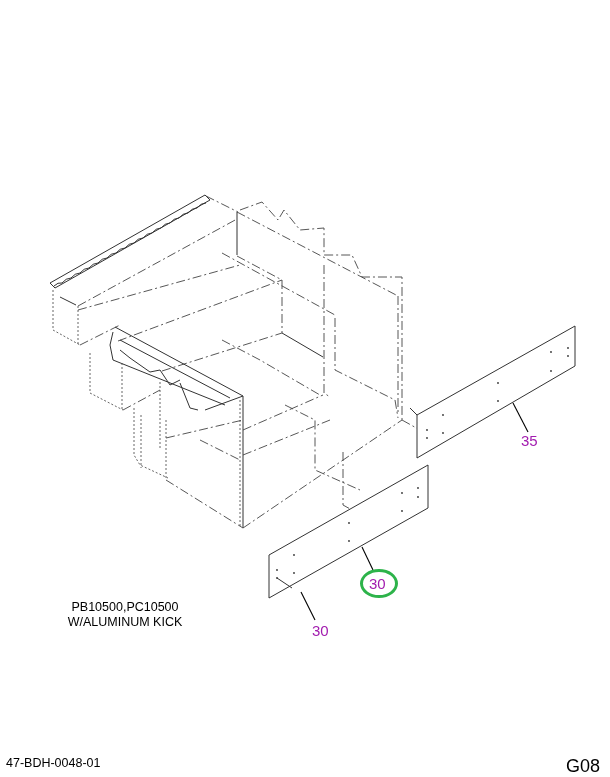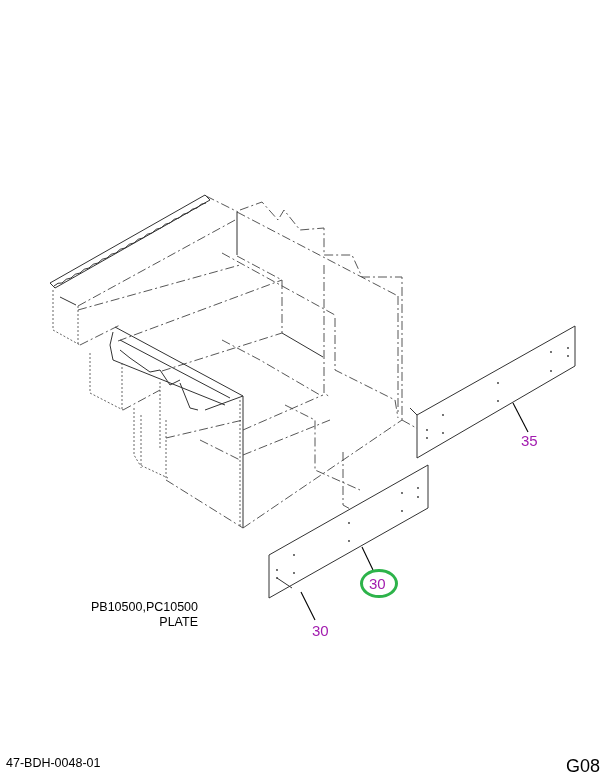--- a/index.html
+++ b/index.html
@@ -5,21 +5,21 @@
     html, body { margin: 0; padding: 0; background: #ffffff; }
     body { width: 610px; height: 777px; position: relative; overflow: hidden; font-family: "Liberation Sans", sans-serif; color: #000; }
     #diagram { position: absolute; left: 0; top: 0; width: 610px; height: 777px; }
     .ln { stroke: #333; stroke-width: 1; fill: none; }
     .dash { stroke: #444; stroke-width: 0.9; fill: none; stroke-dasharray: 9 3 2 3; }
     .dot { stroke: #555; stroke-width: 0.9; fill: none; stroke-dasharray: 2 2; }
     .lead { stroke: #000; stroke-width: 1.1; fill: none; }
     .plate { stroke: #333; stroke-width: 1; fill: #fff; }
     .hole { fill: #333; }
     .callout { position: absolute; font-size: 15px; color: #a21caf; }
-    .note { position: absolute; left: 52px; top: 600px; width: 146px; text-align: right; font-size: 12.5px; line-height: 14.6px; }
+    .note { position: absolute; left: 52px; top: 600px; width: 146px; text-align: center; font-size: 12.5px; line-height: 14.6px; }
     .footer-left { position: absolute; left: 6px; top: 756px; font-size: 12.5px; text-align: right; }
     .footer-right { position: absolute; right: 10px; top: 756px; font-size: 18px; }
     .highlight { position: absolute; left: 360px; top: 569px; width: 38px; height: 29px; border: 3px solid #2db34a; border-radius: 50%; box-sizing: border-box; }
   </style>
 </head>
 <body>
 
 <svg id="diagram" viewBox="0 0 610 777" xmlns="http://www.w3.org/2000/svg">
 
   <g>
@@ -121,17 +121,17 @@
   <path class="lead" d="M301,592 L315,620"></path>
 </svg>
 
 <div class="callout" style="left:521px; top:432px;">35</div>
 <div class="highlight"></div>
 <div class="callout" style="left:369px; top:575px;">30</div>
 <div class="callout" style="left:312px; top:622px;">30</div>
 
 <div class="note">
   <div>PB10500,PC10500</div>
-  <div>PLATE</div>
+  <div>W/ALUMINUM KICK</div>
 </div>
 
 <div class="footer-left">47-BDH-0048-01</div>
 <div class="footer-right">G08</div>
 
 </body></html>

